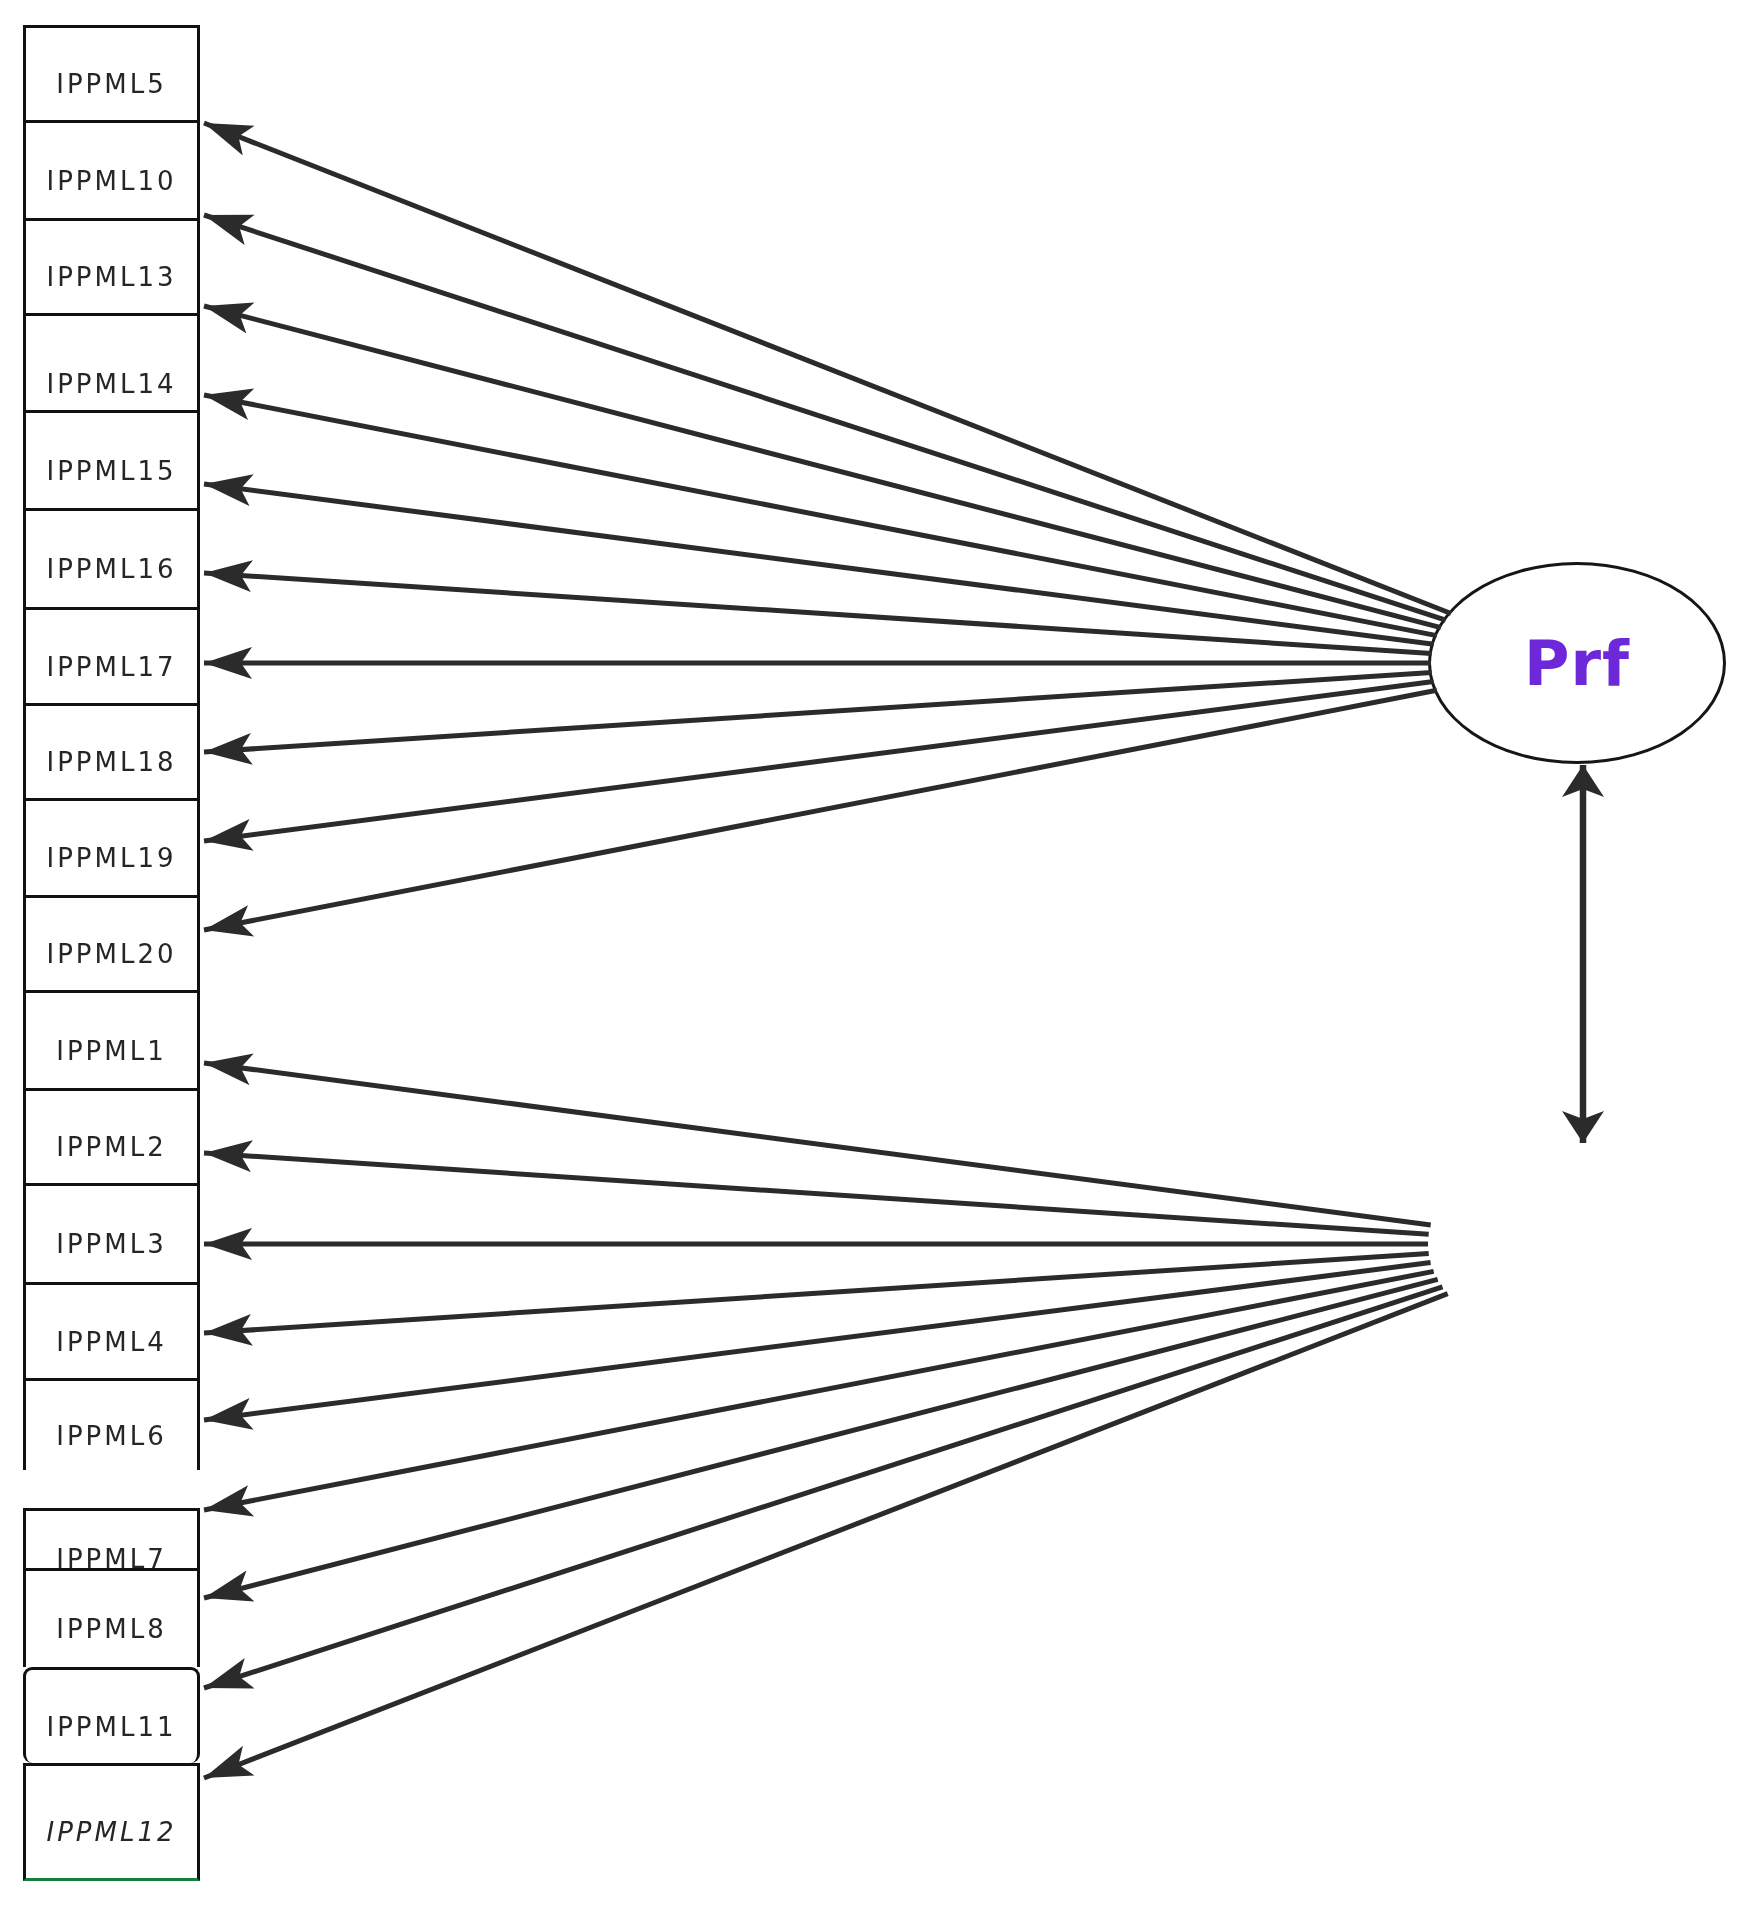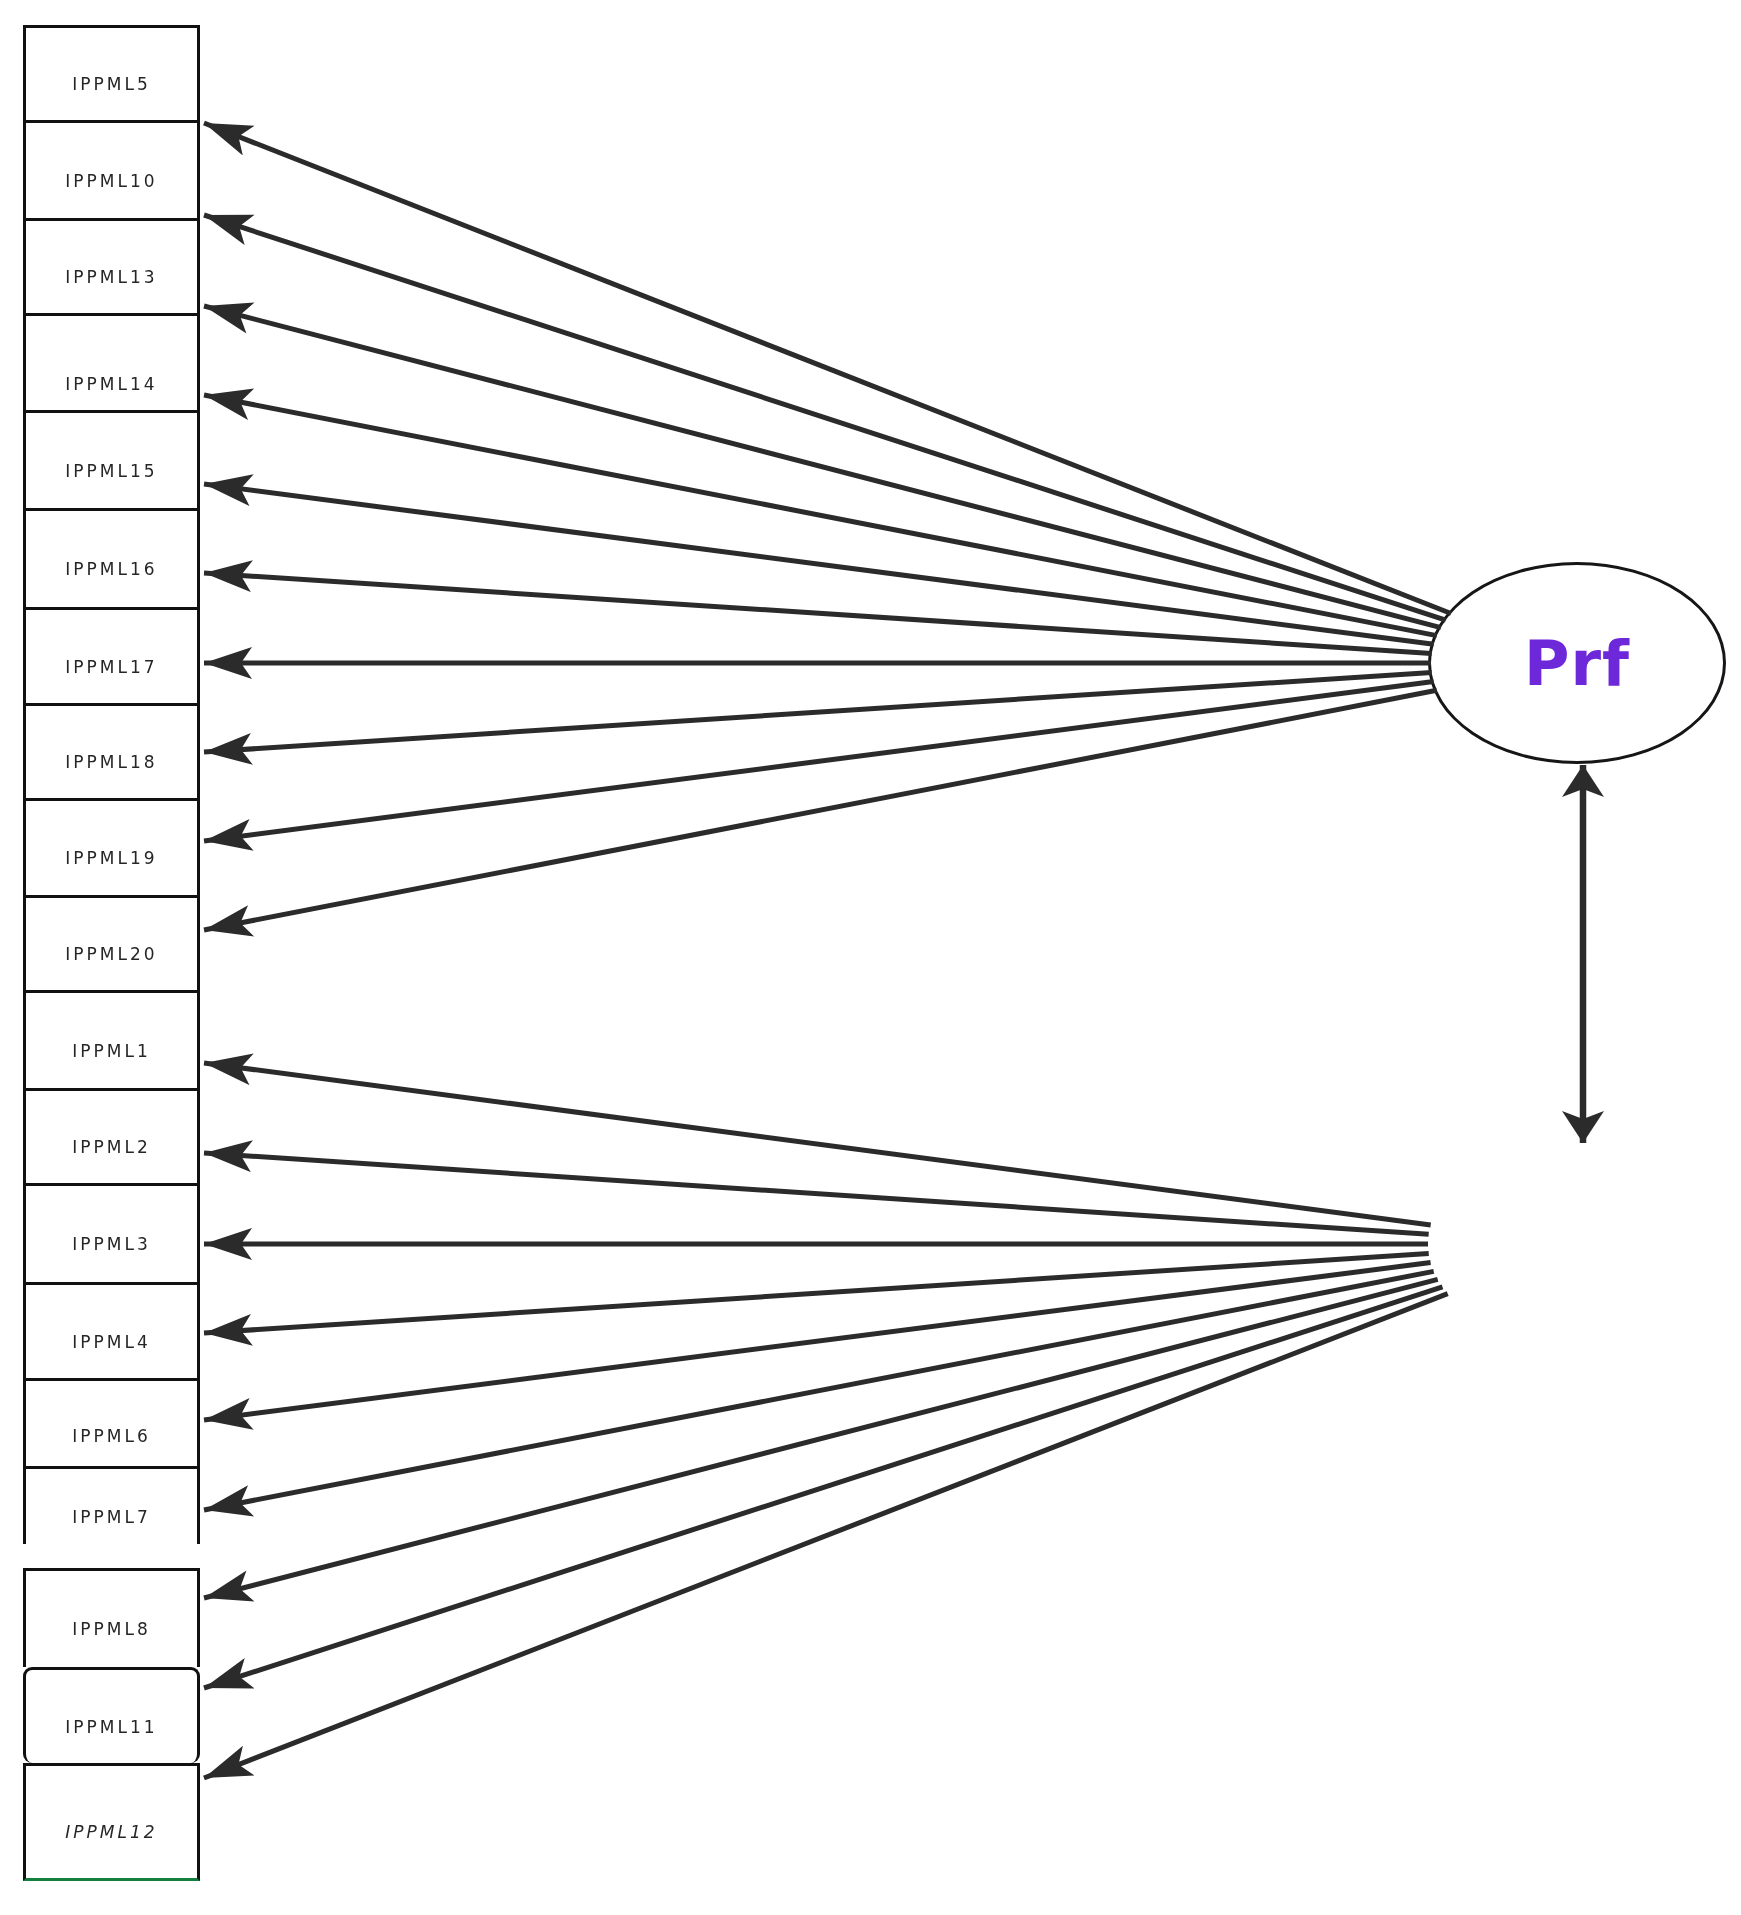--- a/index.html
+++ b/index.html
@@ -26,21 +26,21 @@
     display: flex;
     align-items: center;
     justify-content: center;
     padding-top: 20px;
   }
   .box.last {
     border-bottom: 3px solid #15803d;
     font-style: italic;
   }
   .box span {
-    font-size: 17px;
+    font-size: 26px;
     letter-spacing: 3px;
     color: #262626;
     white-space: nowrap;
   }
   .ellipse {
     position: absolute;
     box-sizing: content-box;
     background: #ffffff;
     border: 3px solid #161616;
     border-radius: 50%;
@@ -105,21 +105,21 @@
       </div>
       <div class="box" style="top: 1183px; height: 99px;">
         <span>IPPML3</span>
       </div>
       <div class="box" style="top: 1282px; height: 96px;">
         <span>IPPML4</span>
       </div>
       <div class="box" style="top: 1378px; height: 92px;">
         <span>IPPML6</span>
       </div>
-      <div class="box" style="top: 1466px; height: 78px;">
+      <div class="box" style="top: 1508px; height: 78px;">
         <span>IPPML7</span>
       </div>
       <div class="box" style="top: 1568px; height: 99px;">
         <span>IPPML8</span>
       </div>
       <div class="box" style="top: 1667px; height: 96px; border-radius: 9px;">
         <span>IPPML11</span>
       </div>
       <div class="box last" style="top: 1763px; height: 118px;">
         <span>IPPML12</span>

